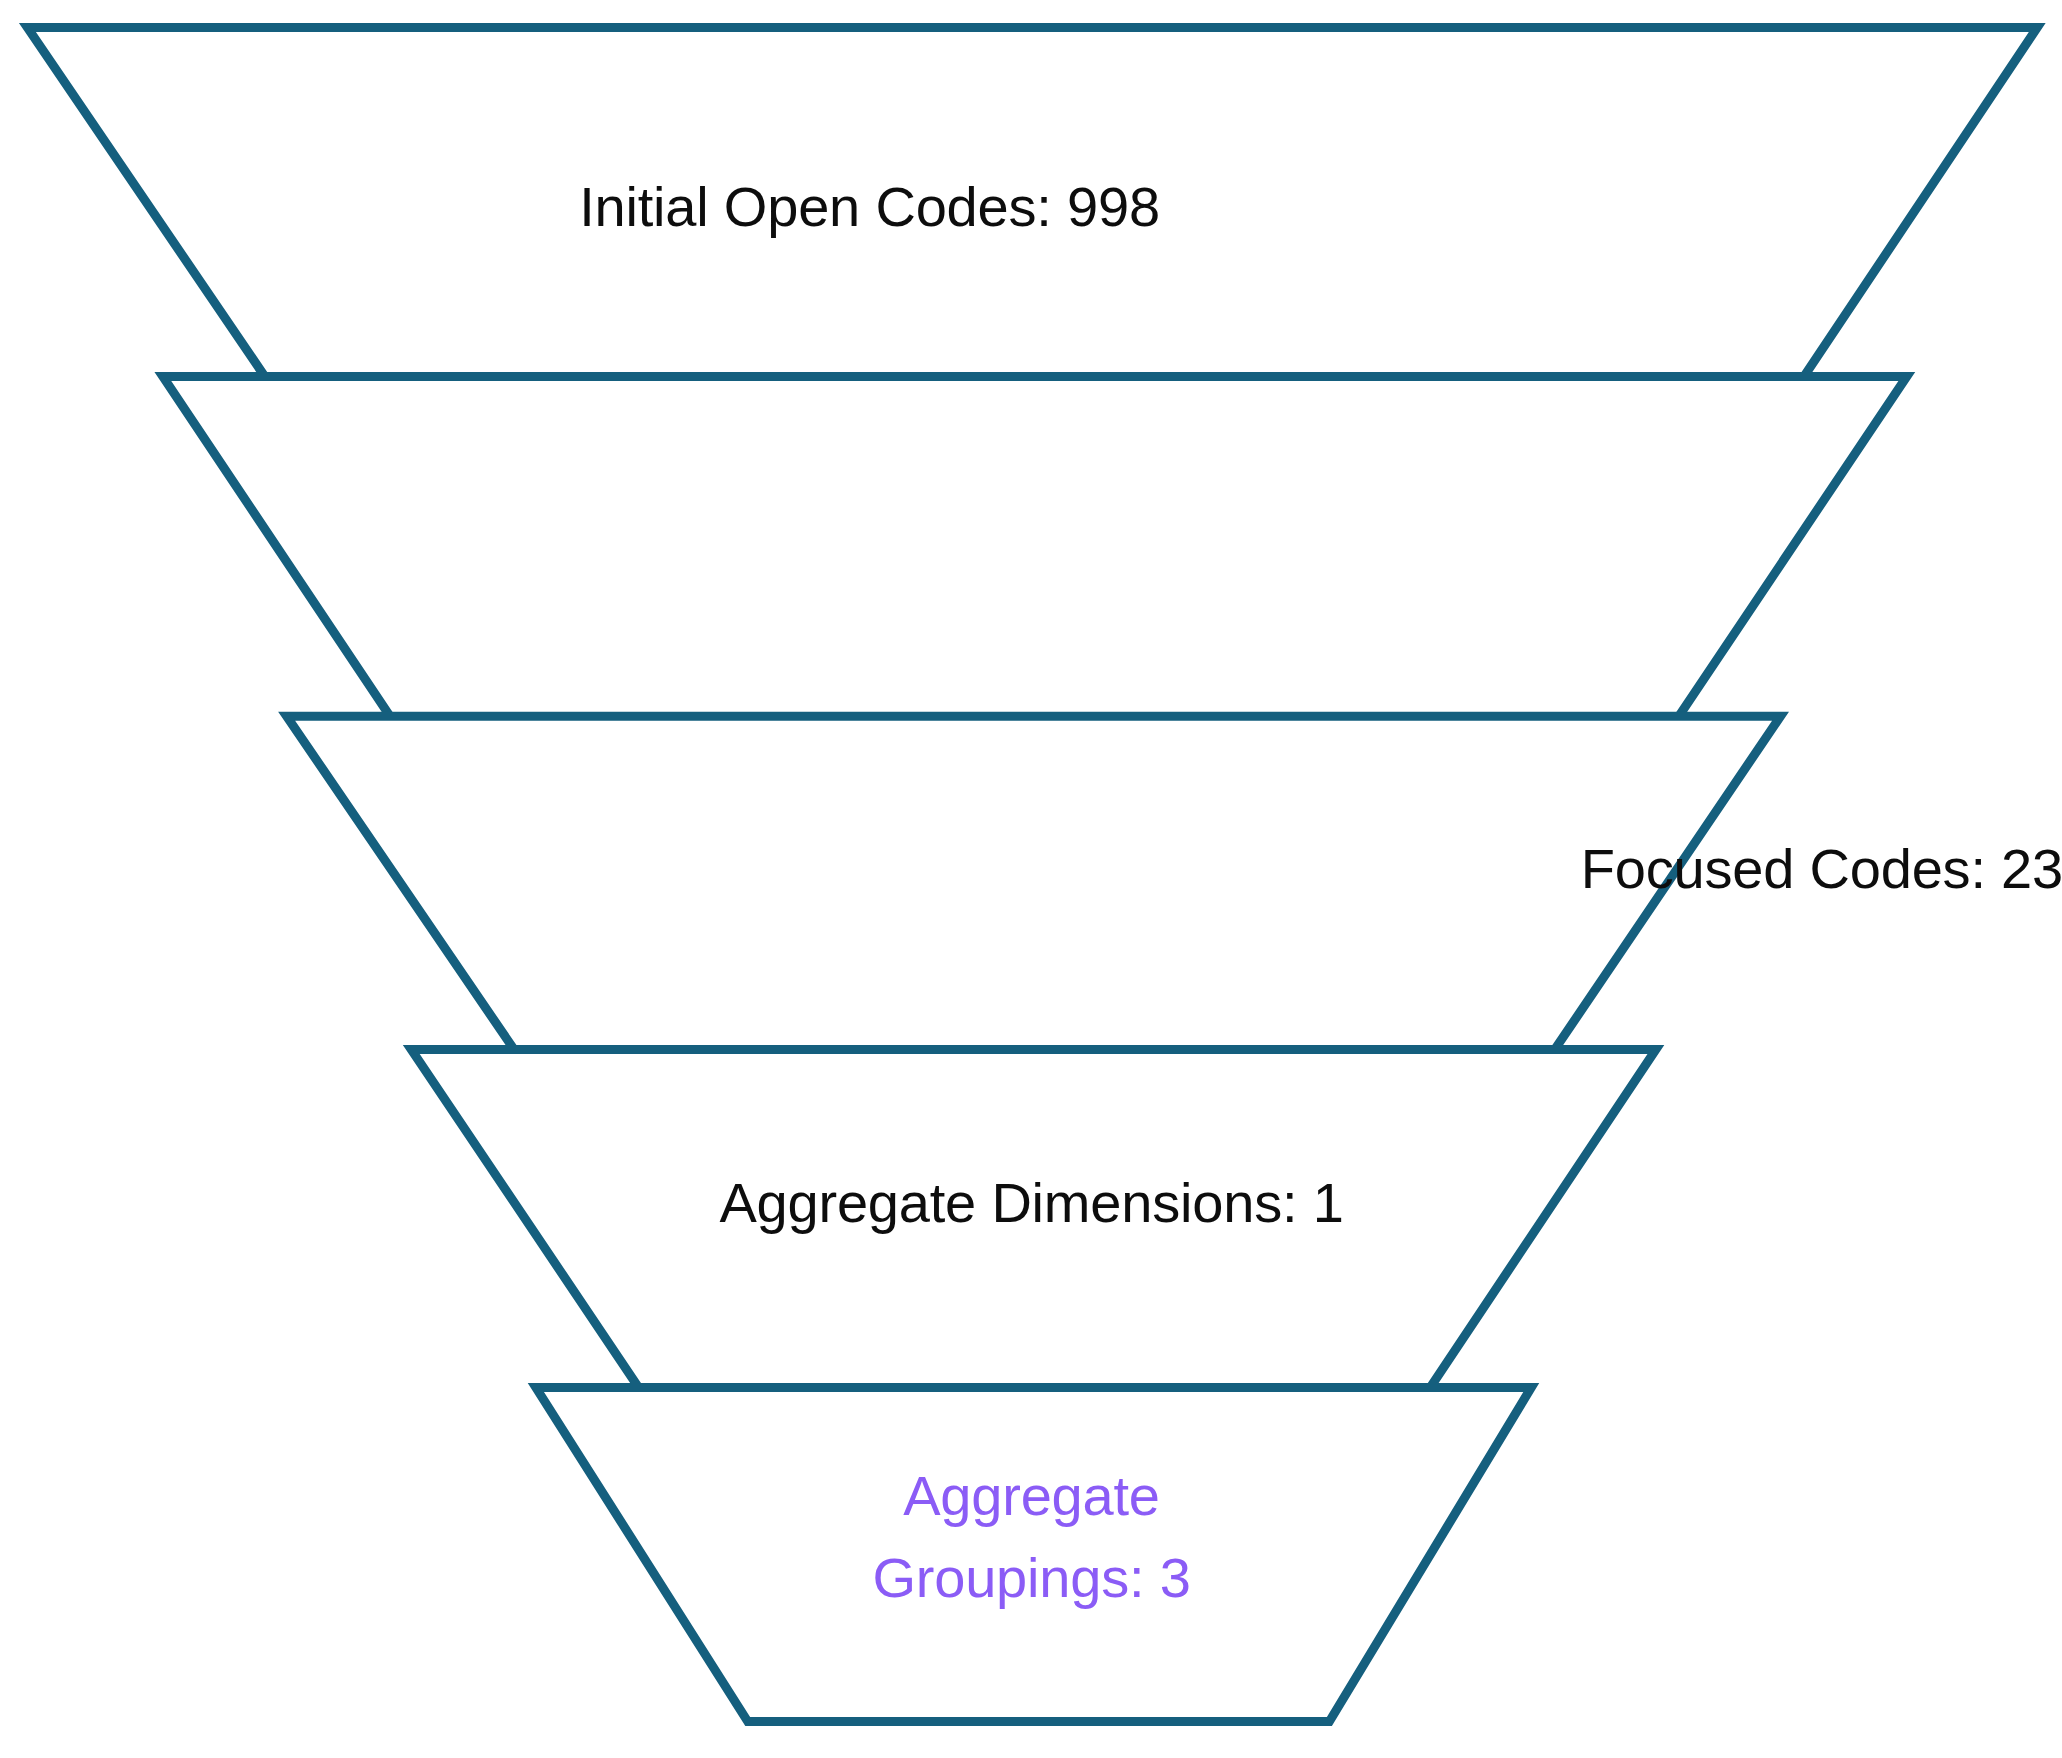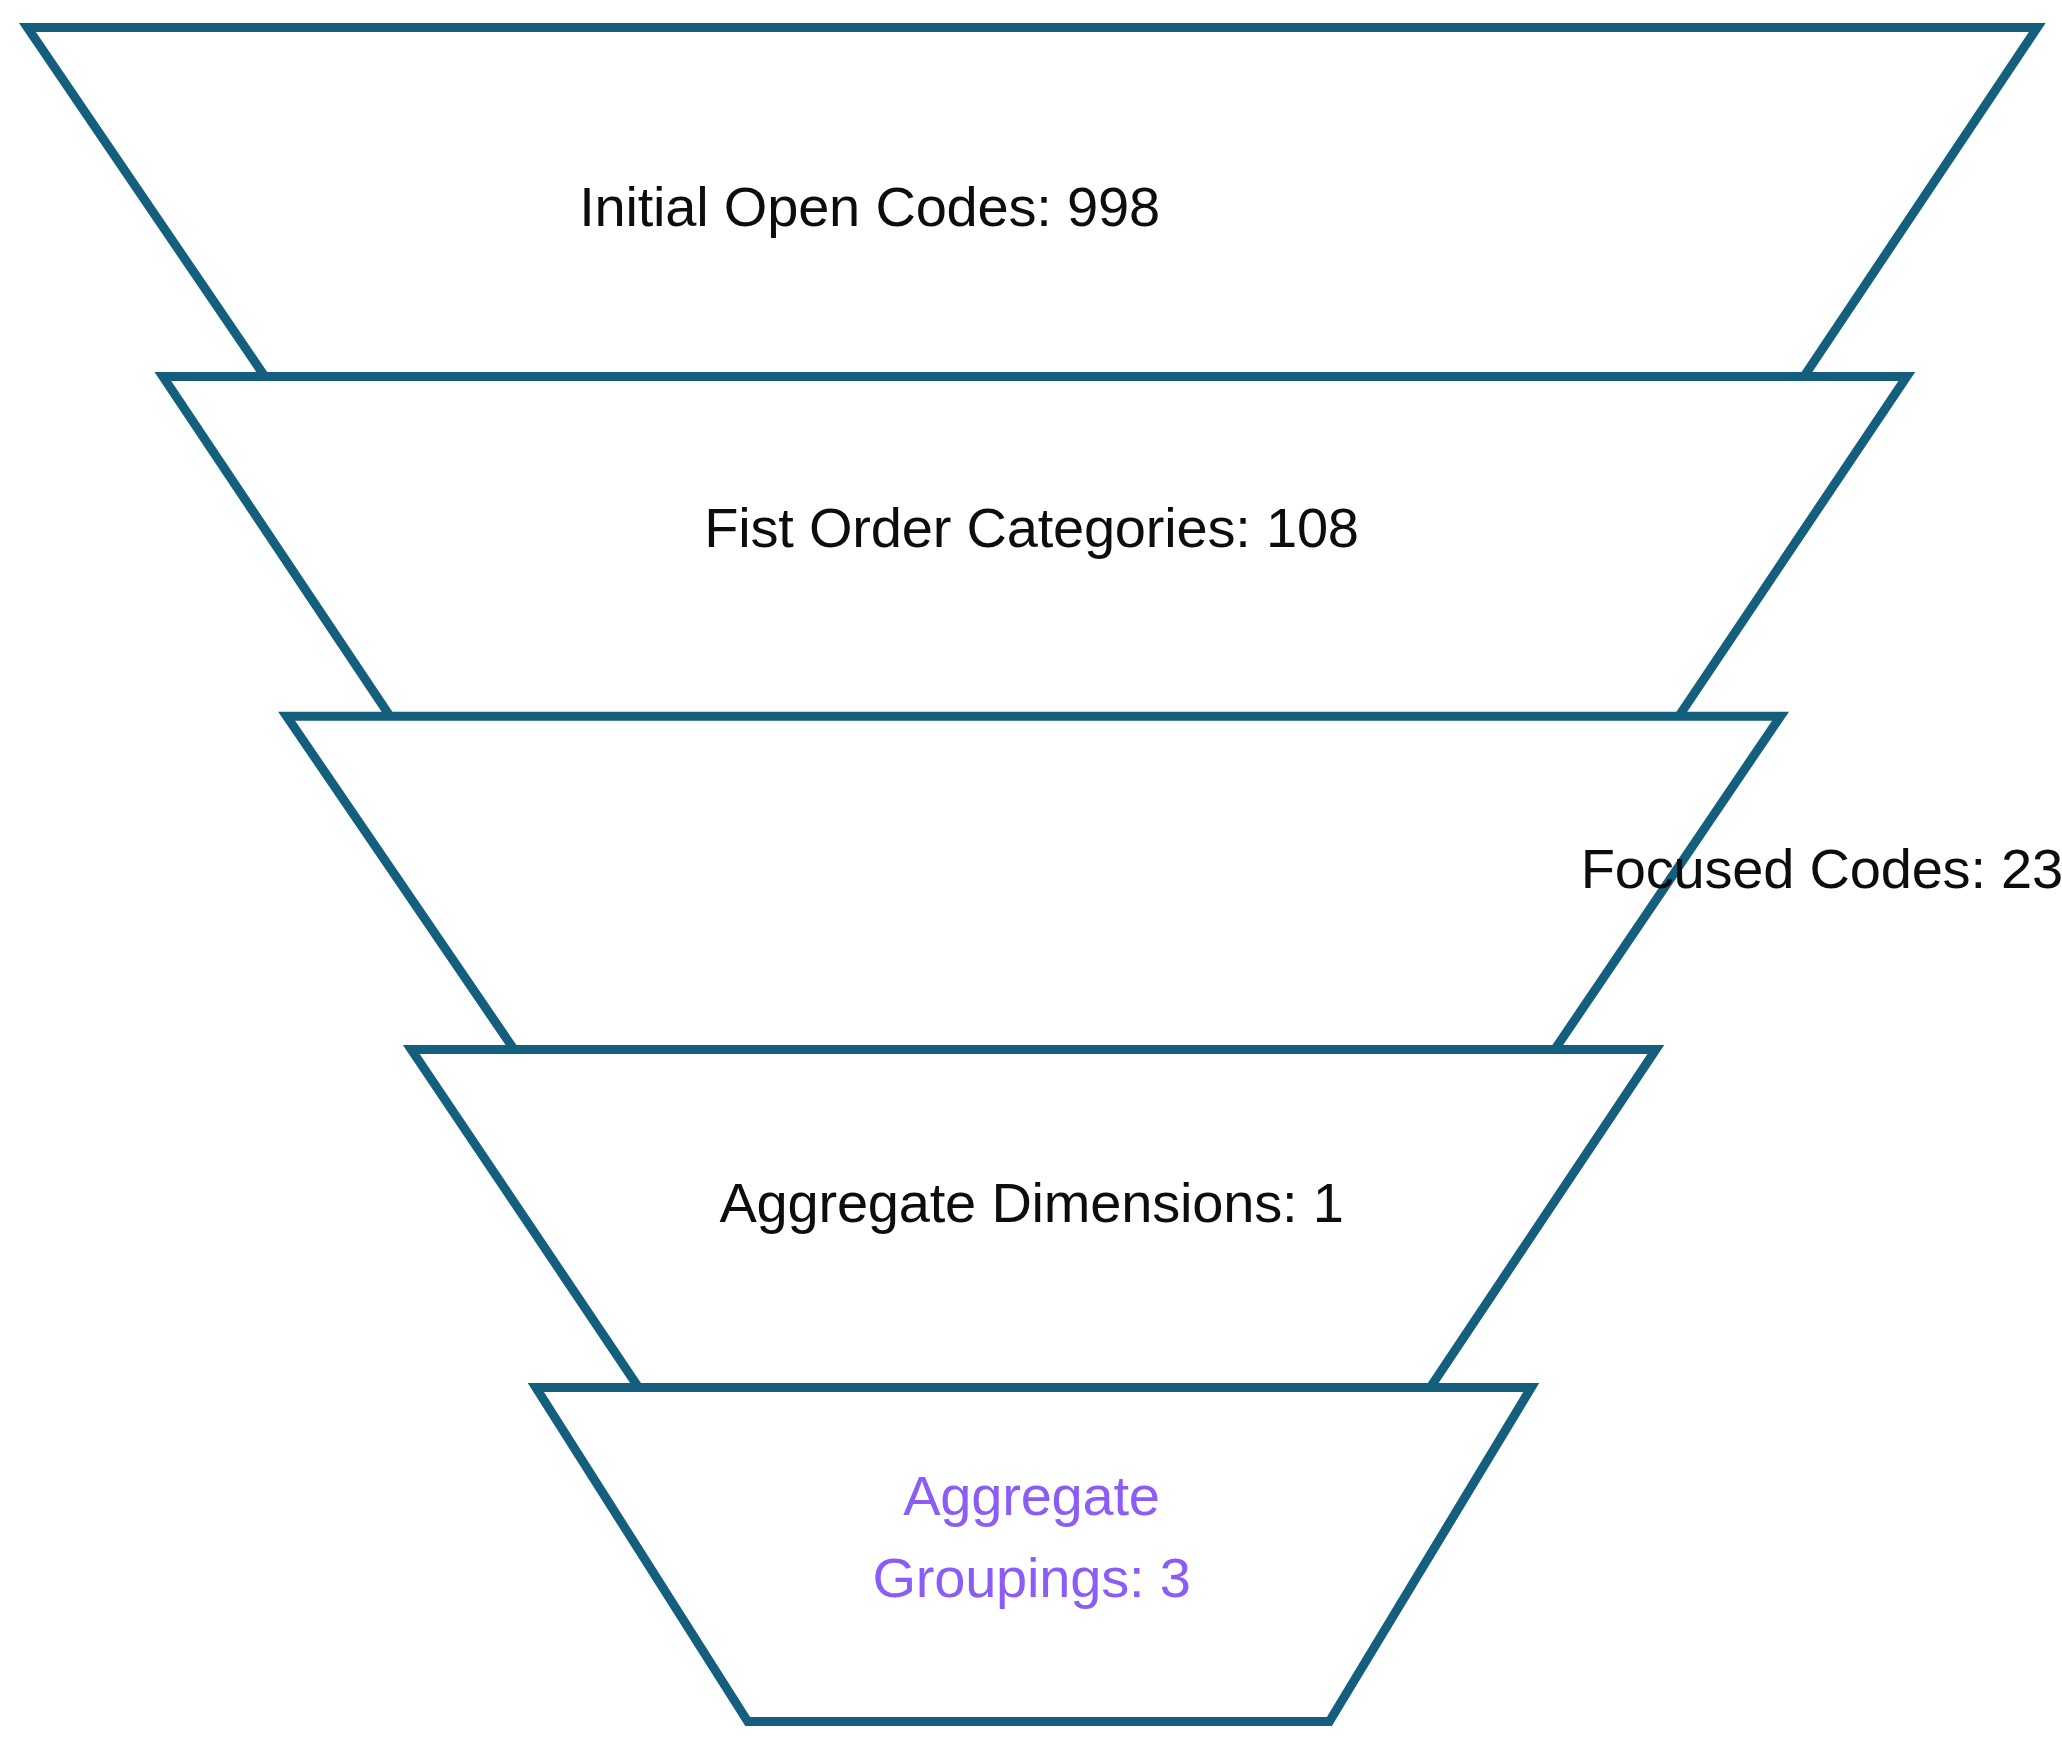--- a/index.html
+++ b/index.html
@@ -63,21 +63,20 @@
   <svg id="funnel-svg" viewBox="0 0 2483 2117" xmlns="http://www.w3.org/2000/svg" aria-hidden="true">
     <polygon class="funnel-band-shape" points="33,33 2452,33 2170,455 320,455" stroke="#155f7e" fill="#ffffff"></polygon>
     <polygon class="funnel-band-shape" points="196,453 2295,453 2020,863 470,863" stroke="#155f7e" fill="#ffffff"></polygon>
     <polygon class="funnel-band-shape" points="345,862 2143,862 1870,1265 620,1265" stroke="#155f7e" fill="#ffffff"></polygon>
     <polygon class="funnel-band-shape" points="495,1263 1993,1263 1720,1672 770,1672" stroke="#155f7e" fill="#ffffff"></polygon>
     <polygon class="funnel-band-shape" points="645,1670 1843,1670 1600,2072 900,2072" stroke="#155f7e" fill="#ffffff"></polygon>
   </svg>
 
   <div class="band-label" id="label-1" style="color: rgb(13, 13, 13);">Initial Open Codes: 998</div>
 
-  <div class="band-label" id="label-2" style="color: rgb(13, 13, 13);">Fist Order Categories: 108</div>
 
   <div class="band-label" id="label-3" style="color: rgb(13, 13, 13);">Focused Codes: 23</div>
 
   <div class="band-label" id="label-4" style="color: rgb(13, 13, 13);">Aggregate Dimensions: 1</div>
 
   <div class="band-label two-line" id="label-5" style="color: #8b5cf6;">Aggregate
 Groupings: 3</div>
 
 </div>
 

